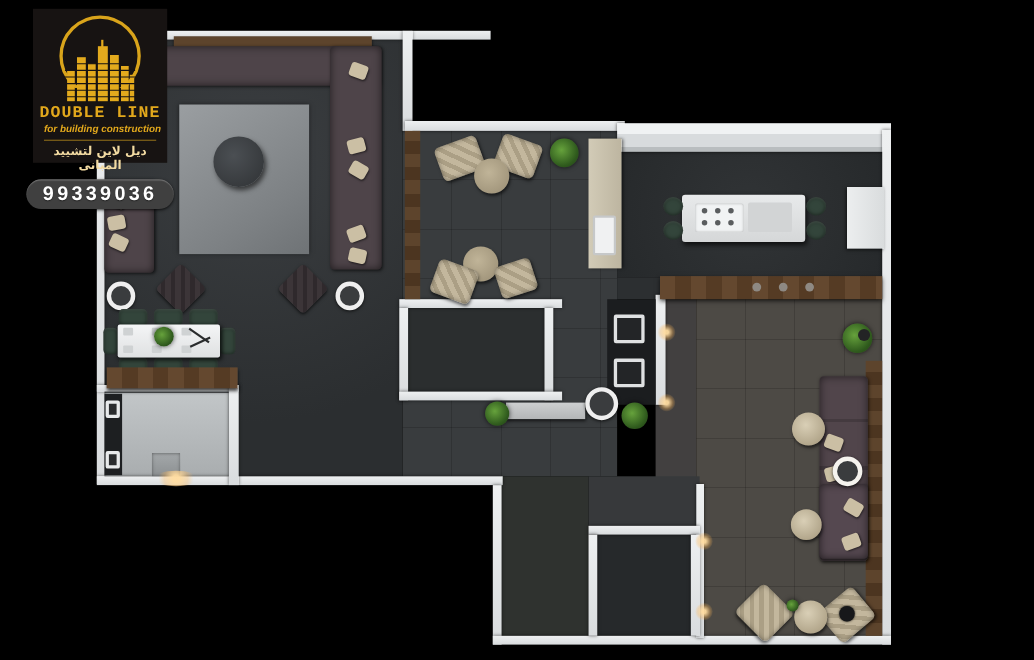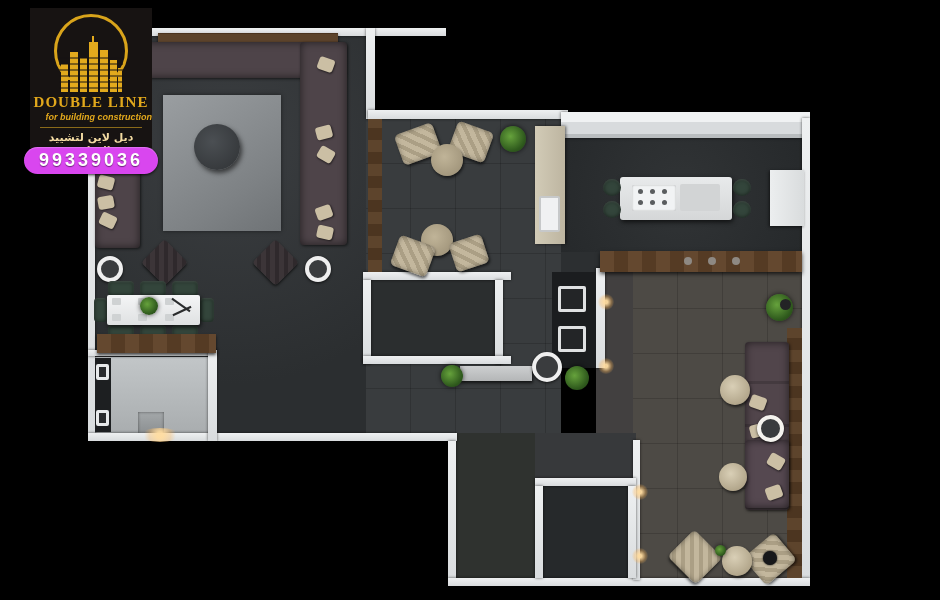--- a/index.html
+++ b/index.html
@@ -37,27 +37,27 @@
   .glow{position:absolute;border-radius:50%;
     background:radial-gradient(circle,rgba(255,220,160,.95) 0 15%,rgba(255,185,90,.35) 50%,transparent 75%)}
   .watermark{position:absolute;left:204px;top:290px;font-size:46px;font-weight:bold;
     letter-spacing:0;color:rgba(162,162,158,.42);white-space:nowrap;z-index:60}
   
   .logo{position:absolute;left:30px;top:8px;width:122px;height:140px;background:#171312;z-index:70}
   .logo-ring{position:absolute;left:24px;top:6px;width:74px;height:74px;border-radius:50%;
     border:3px solid #d9a41b}
   .logo-ring-gap{position:absolute;left:34px;top:72px;width:54px;height:12px;background:#171312}
   .logo-name{position:absolute;left:0;top:86px;width:122px;text-align:center;
-    font-family:Liberation Serif, serif;font-weight:bold;font-size:15px;letter-spacing:1px;color:#e2a81c}
-  .logo-tag{position:absolute;left:0;top:104px;width:122px;text-align:right;
+    font-family:Liberation Mono, monospace;font-weight:bold;font-size:15px;letter-spacing:1px;color:#e2a81c}
+  .logo-tag{position:absolute;left:10px;top:104px;width:122px;text-align:left;
     font-style:italic;font-weight:bold;font-size:9px;color:#e2a81c}
   .logo-rule{position:absolute;left:10px;top:119px;width:102px;height:1px;background:#8a6a1a}
   .logo-ar{position:absolute;left:0;top:123px;width:122px;text-align:center;direction:rtl;
     font-family:"DejaVu Sans",sans-serif;font-weight:bold;font-size:11px;color:#f3dba2}
-  .badge{position:absolute;left:24px;top:147px;width:134px;height:27px;background:#d946ef;
+  .badge{position:absolute;left:24px;top:163px;width:134px;height:27px;background:#404040;
     border-radius:14px;box-shadow:0 1px 3px rgba(0,0,0,.8),inset 0 1px 1px rgba(255,255,255,.25);
     display:flex;align-items:center;justify-content:center;z-index:70}
   .badge span{color:#fff;font-weight:bold;font-size:18px;letter-spacing:3px;
     text-shadow:0 1px 1px rgba(0,0,0,.5)}
 </style>
 </head>
 <body>
 
 <div class="stage">
 

